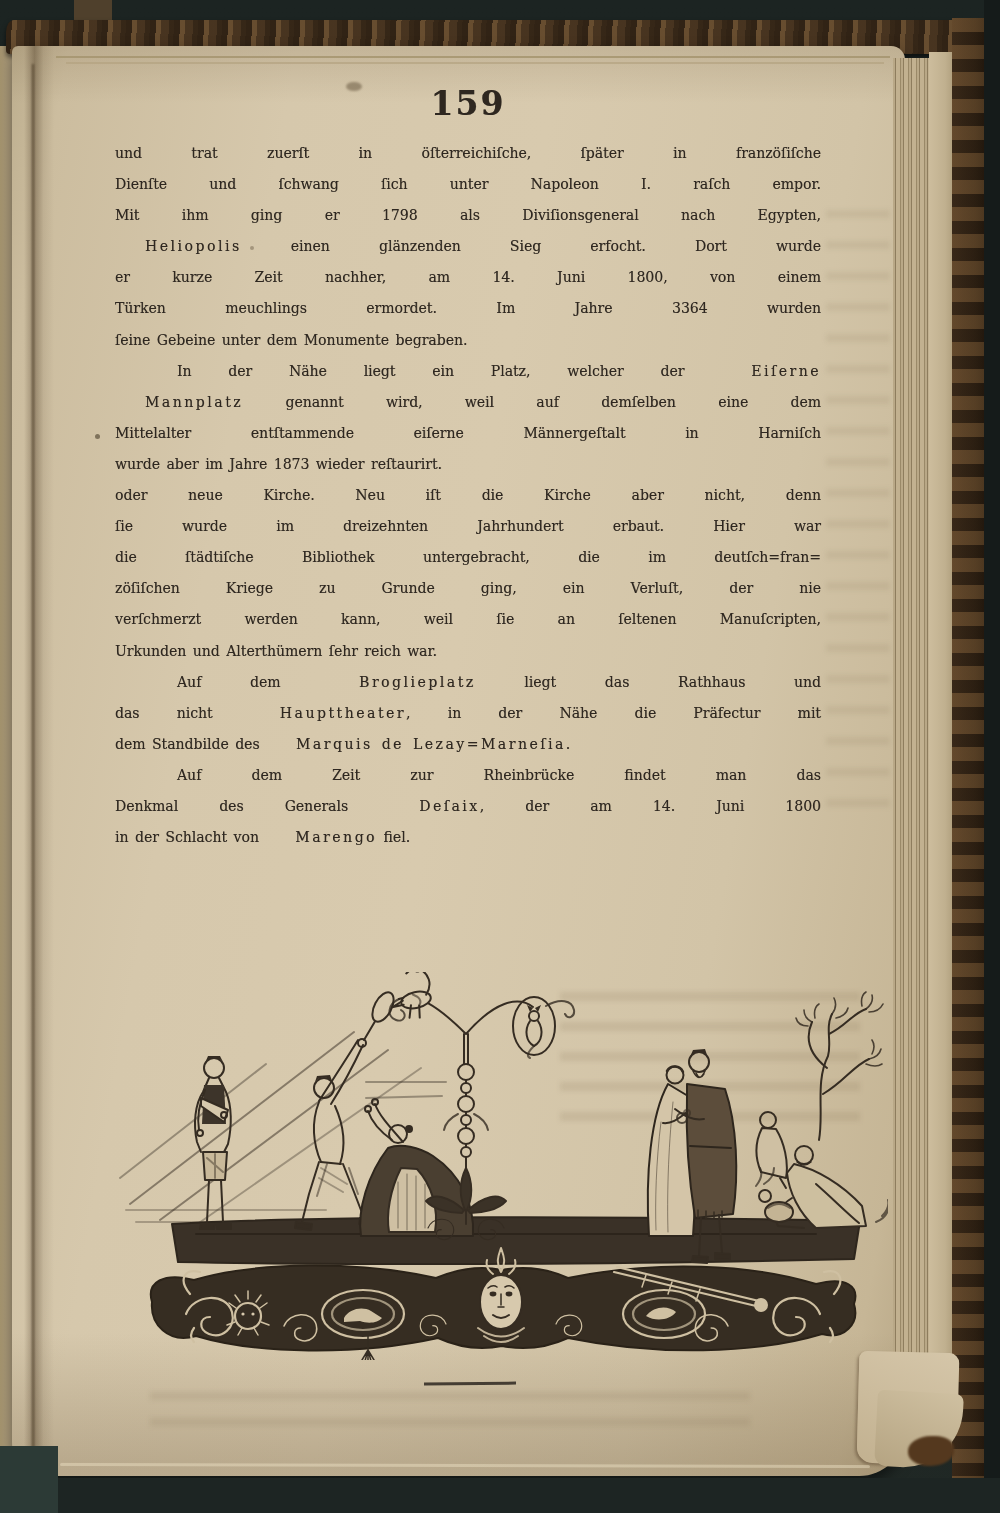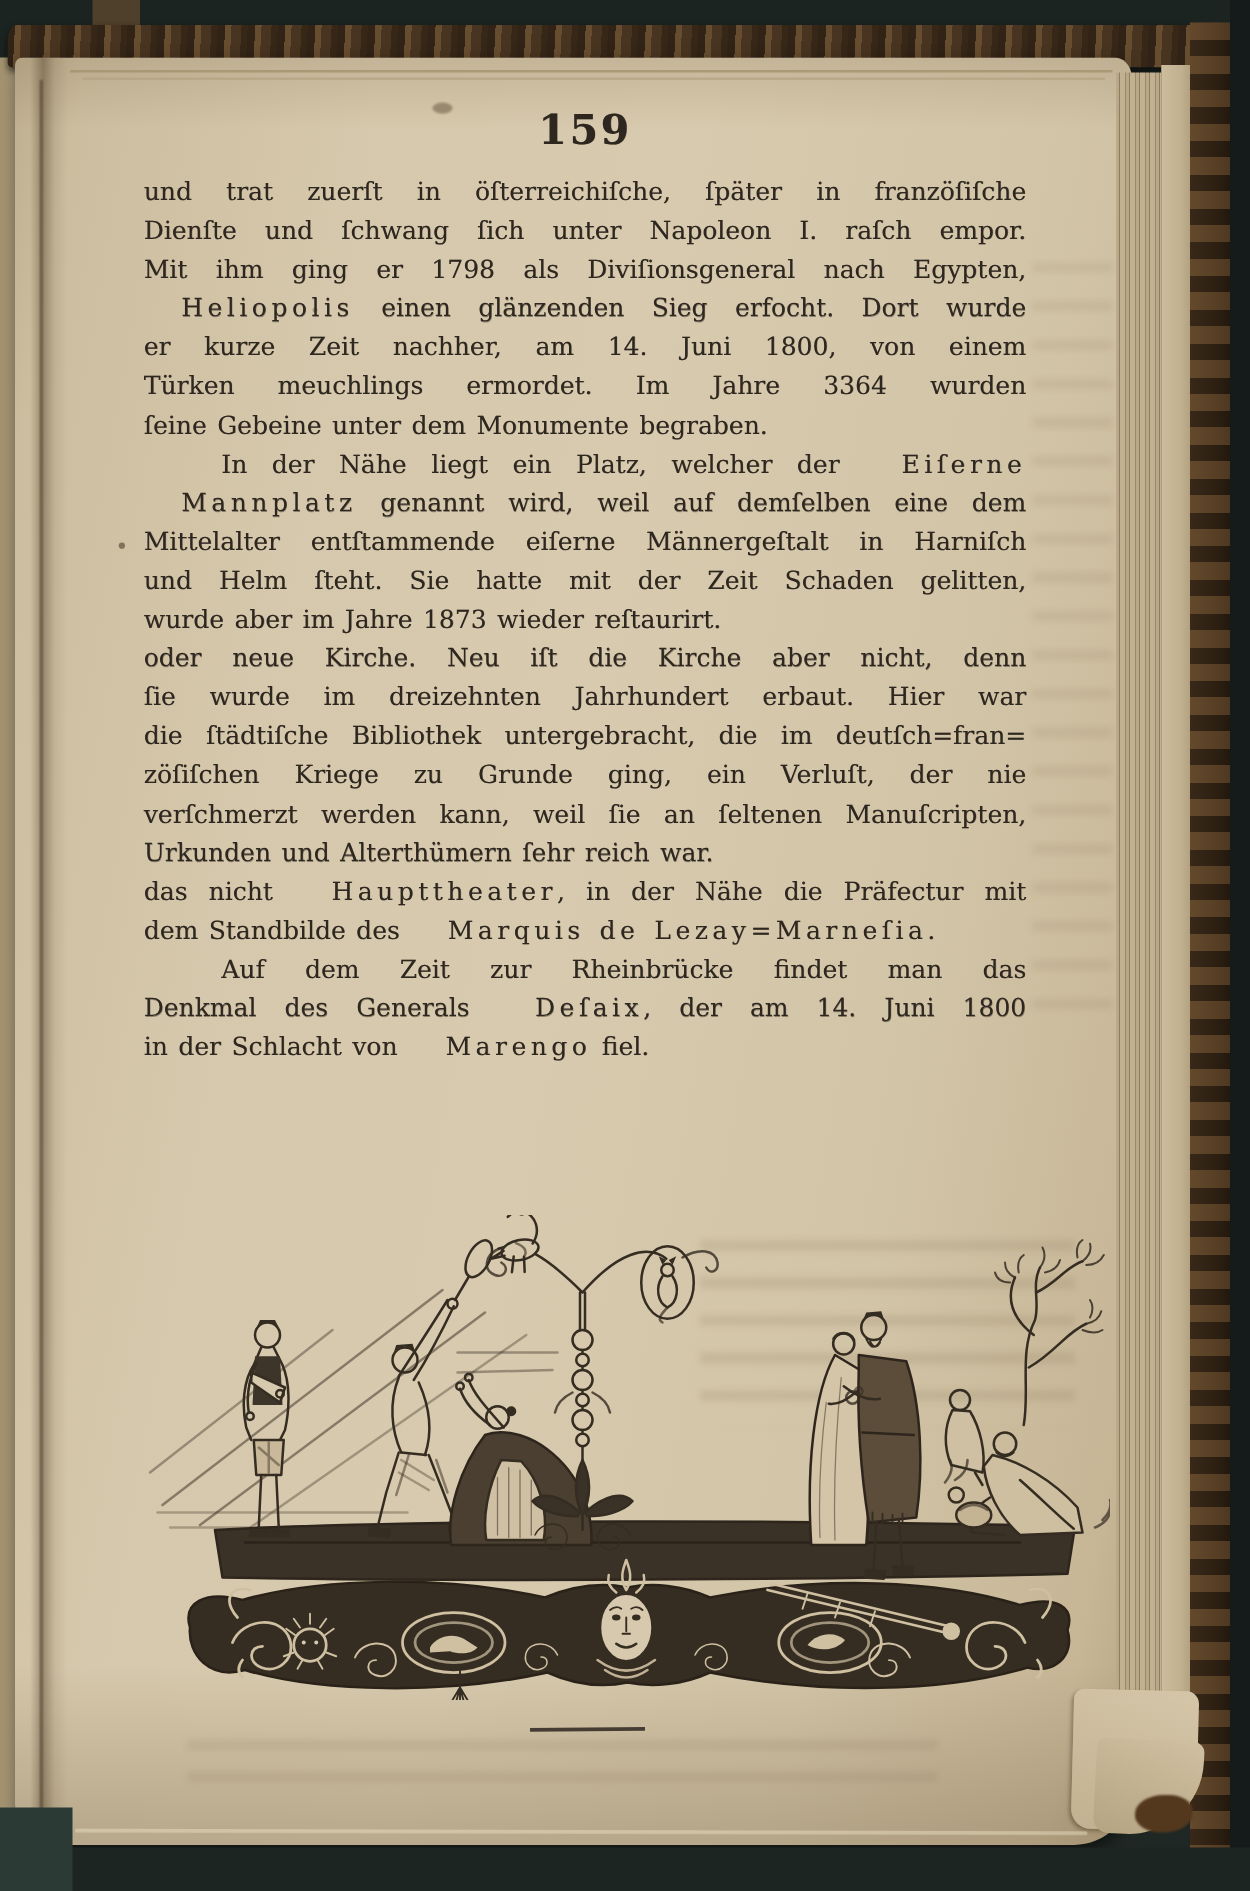--- a/index.html
+++ b/index.html
@@ -72,21 +72,21 @@
   .spk3{left:250px;top:246px;width:4px;height:4px;background:#5a4b36;border-radius:50%;opacity:.4;z-index:6;}
 
   
   .pageno{
     left:115px;top:84px;width:706px;z-index:6;text-align:center;
     font-size:33px;font-weight:bold;letter-spacing:2px;color:#2e2720;
     text-shadow:.3px .3px .4px rgba(46,39,32,.5);
   }
   .body-text{left:115px;top:138px;width:706px;z-index:6;color:#2e2720;
     text-shadow:.3px .3px .4px rgba(46,39,32,.45);}
-  .line{font-size:20px;line-height:31.1px;height:31.1px;text-align:left;word-spacing:2px;}
+  .line{font-size:14px;line-height:31.1px;height:31.1px;text-align:left;word-spacing:2px;}
   .line.just{text-align:justify;text-align-last:justify;}
   .line.ind{padding-left:62px;}
   .sp{letter-spacing:.18em;margin-left:30px;}
 
   .vignette{left:116px;top:972px;z-index:6;}
   .divider{left:424px;top:1382px;width:92px;height:2.5px;background:#2e2720;
     opacity:.85;transform:rotate(-.5deg);z-index:6;}
 </style>
 </head>
 <body>
@@ -116,28 +116,28 @@
     <div class="line just"><span>und trat zuerſt in öſterreichiſche, ſpäter in franzöſiſche</span></div>
     <div class="line just"><span>Dienſte und ſchwang ſich unter Napoleon I. raſch empor.</span></div>
     <div class="line just"><span>Mit ihm ging er 1798 als Diviſionsgeneral nach Egypten,</span></div>
     <div class="line just"><span class="sp">Heliopolis</span><span> einen glänzenden Sieg erfocht. Dort wurde</span></div>
     <div class="line just"><span>er kurze Zeit nachher, am 14. Juni 1800, von einem</span></div>
     <div class="line just"><span>Türken meuchlings ermordet. Im Jahre 3364 wurden</span></div>
     <div class="line"><span>ſeine Gebeine unter dem Monumente begraben.</span></div>
     <div class="line just ind"><span>In der Nähe liegt ein Platz, welcher der </span><span class="sp">Eiſerne</span></div>
     <div class="line just"><span class="sp">Mannplatz</span><span> genannt wird, weil auf demſelben eine dem</span></div>
     <div class="line just"><span>Mittelalter entſtammende eiſerne Männergeſtalt in Harniſch</span></div>
-    <div class="line just"><span>und Helm ſteht. Sie hatte mit der Zeit Schaden gelitten,</span></div>
     <div class="line"><span>wurde aber im Jahre 1873 wieder reſtaurirt.</span></div>
     <div class="line just"><span>oder neue Kirche. Neu iſt die Kirche aber nicht, denn</span></div>
     <div class="line just"><span>ſie wurde im dreizehnten Jahrhundert erbaut. Hier war</span></div>
     <div class="line just"><span>die ſtädtiſche Bibliothek untergebracht, die im deutſch=fran=</span></div>
     <div class="line just"><span>zöſiſchen Kriege zu Grunde ging, ein Verluſt, der nie</span></div>
     <div class="line just"><span>verſchmerzt werden kann, weil ſie an ſeltenen Manuſcripten,</span></div>
     <div class="line"><span>Urkunden und Alterthümern ſehr reich war.</span></div>
+    <div class="line just ind"><span>Auf dem </span><span class="sp">Broglieplatz</span><span> liegt das Rathhaus und</span></div>
     <div class="line just"><span>das nicht </span><span class="sp">Haupttheater</span><span>, in der Nähe die Präfectur mit</span></div>
     <div class="line"><span>dem Standbilde des </span><span class="sp">Marquis de Lezay=Marneſia</span><span>.</span></div>
     <div class="line just ind"><span>Auf dem Zeit zur Rheinbrücke findet man das</span></div>
     <div class="line just"><span>Denkmal des Generals </span><span class="sp">Deſaix</span><span>, der am 14. Juni 1800</span></div>
     <div class="line"><span>in der Schlacht von </span><span class="sp">Marengo</span><span> fiel.</span></div>
   </div>
 
 <svg class="abs vignette" width="772" height="388" viewBox="0 0 772 388">
   <defs>
     <path id="vol" d="M0 0 C8 -20 40 -22 46 -2 C50 14 36 25 23 20 C12 16 13 3 24 3" fill="none"></path>

